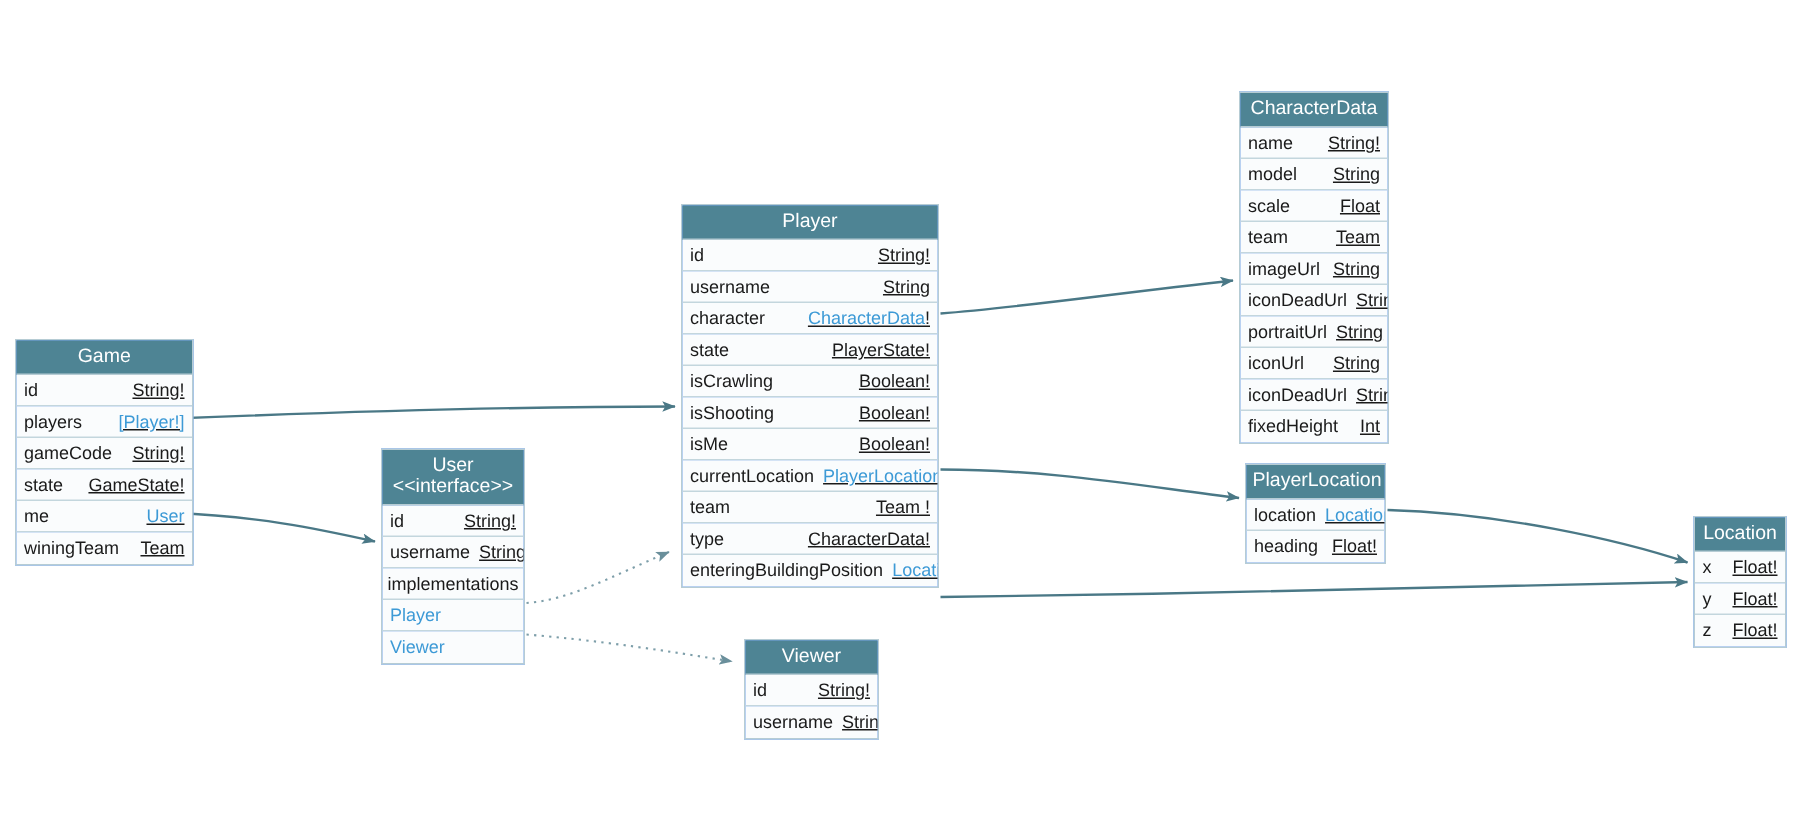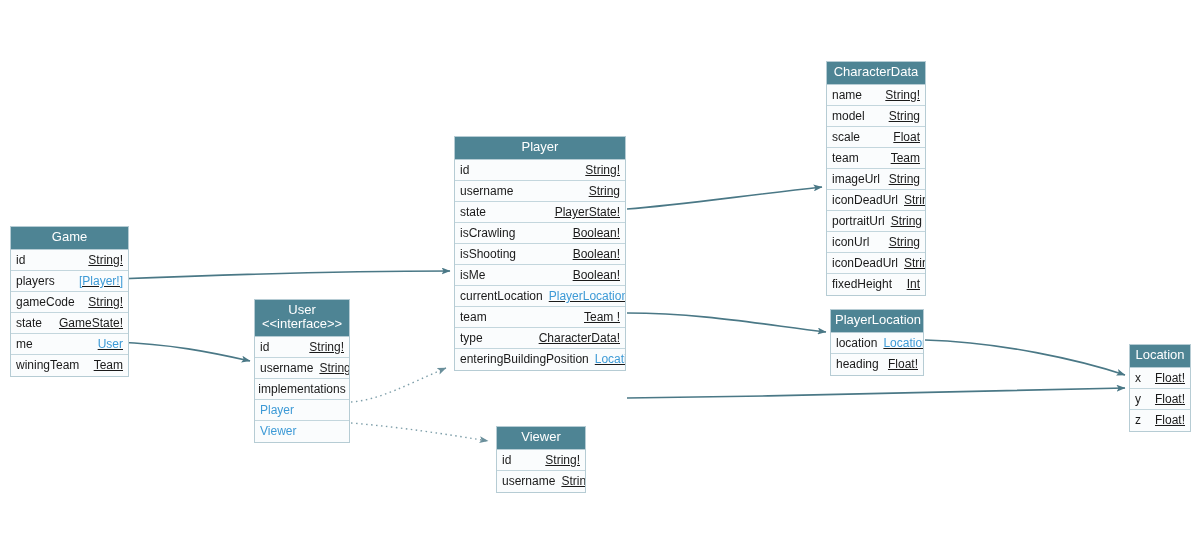--- a/index.html
+++ b/index.html
@@ -166,20 +166,24 @@
         <div class="entity-header"><span>Player</span></div>
         <div class="row">
           <span class="fname">id</span>
           <span class="ftype"><span class="">String!</span></span>
         </div>
         <div class="row">
           <span class="fname">username</span>
           <span class="ftype"><span class="">String</span></span>
         </div>
         <div class="row">
+          <span class="fname">character</span>
+          <span class="ftype"><span class="ref">CharacterData</span><span class="bang">!</span></span>
+        </div>
+        <div class="row">
           <span class="fname">state</span>
           <span class="ftype"><span class="">PlayerState!</span></span>
         </div>
         <div class="row">
           <span class="fname">isCrawling</span>
           <span class="ftype"><span class="">Boolean!</span></span>
         </div>
         <div class="row">
           <span class="fname">isShooting</span>
           <span class="ftype"><span class="">Boolean!</span></span>

